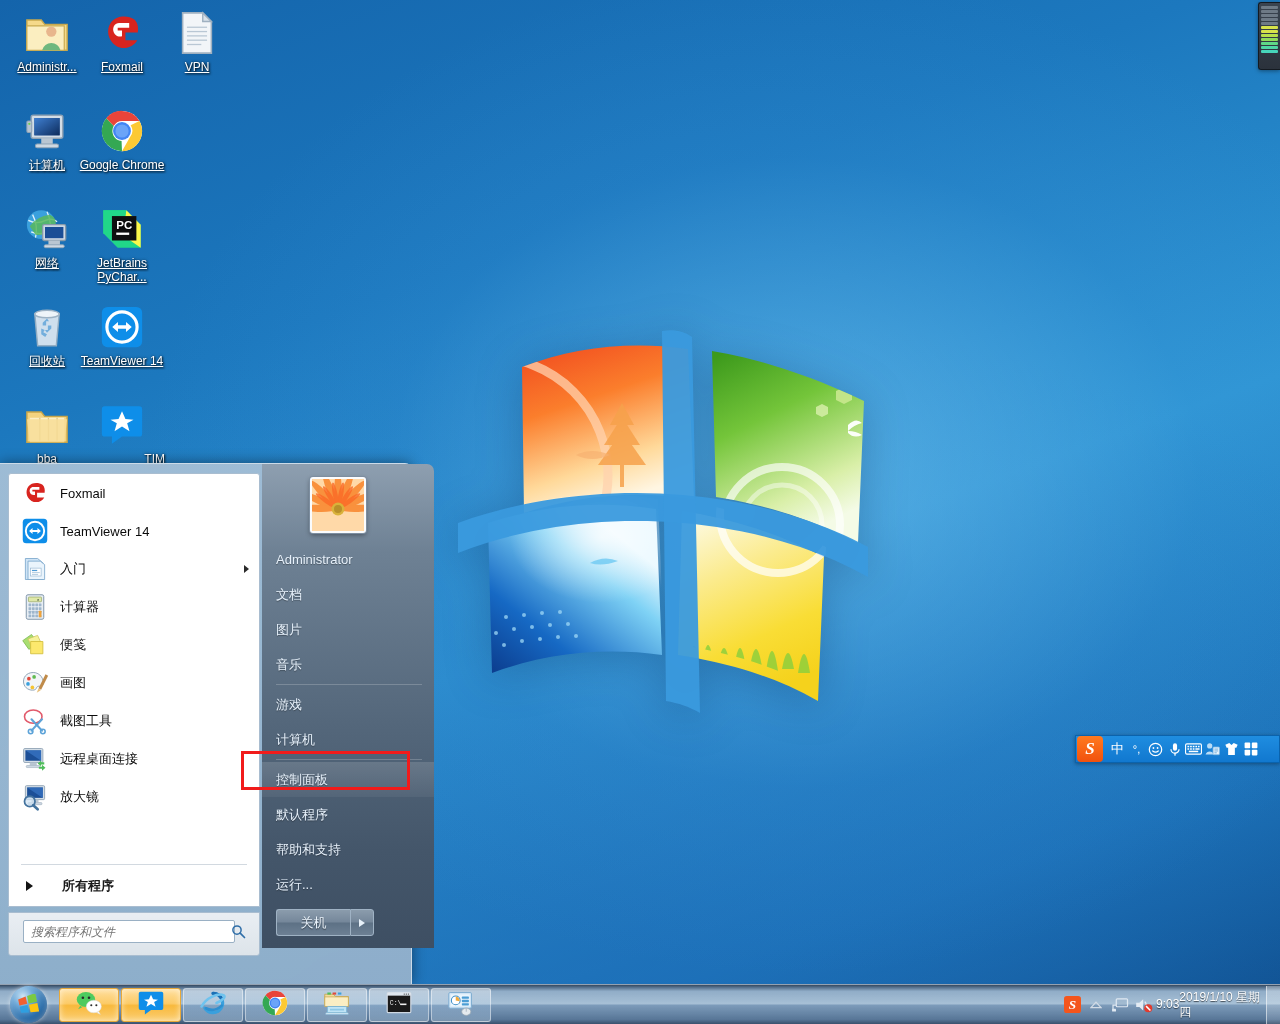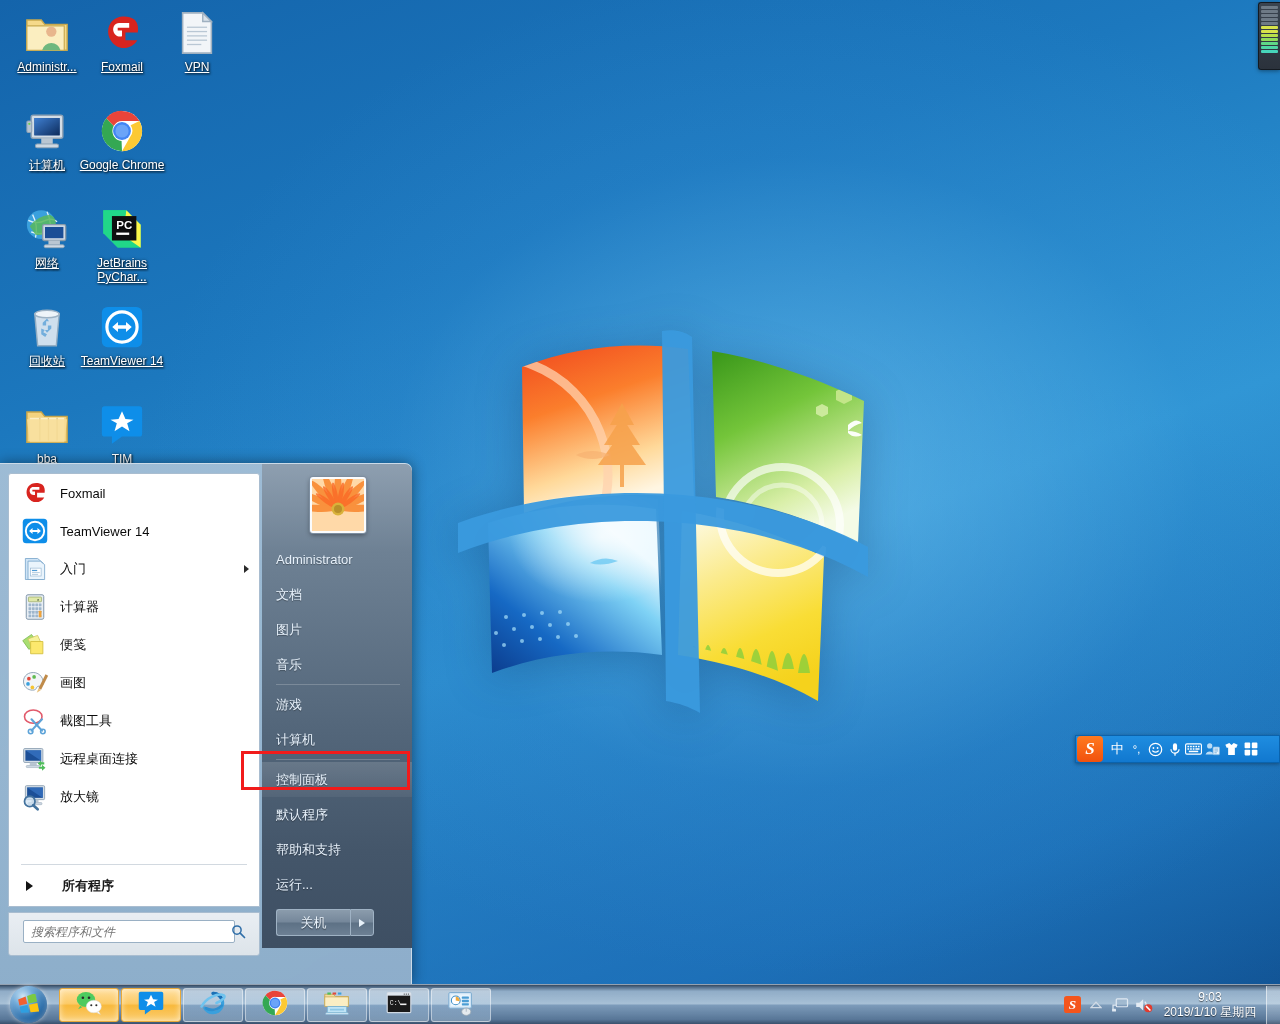--- a/index.html
+++ b/index.html
@@ -89,21 +89,21 @@
   #search-input {
     position: absolute; left: 14px; top: 7px; width: 212px; height: 23px;
     border: 1px solid #9ab0c4; background: #fff; border-radius: 2px;
     font-size: 12px; font-style: italic; color: #8a8a8a; padding-left: 7px;
     font-family: "Liberation Sans", sans-serif;
     outline: none;
   }
   #search-icon { position: absolute; right: 13px; top: 11px; }
 
   #sm-right {
-    position: absolute; left: 262px; top: 0; width: 150px; height: 484px;
+    position: absolute; left: 262px; top: 0; width: 172px; height: 484px;
     background: linear-gradient(180deg, #8e9fb0 0%, #6e8194 18%, #53667a 55%, #44566a 80%, #3e4f63 100%);
     border-top-right-radius: 7px;
   }
   #avatar-frame {
     position: absolute; left: 48px; top: 13px; width: 56px; height: 56px;
     border: 2px solid #fafcfe; border-radius: 3px;
     box-shadow: 0 0 0 1px #7d8ea0, 0 2px 5px rgba(0,0,0,0.4);
     overflow: hidden; background: #ffb36b;
   }
   .sm-r-item {
@@ -198,21 +198,21 @@
   }
   .tb-btn.active {
     background: linear-gradient(180deg, #ffdf9e 0%, #fccb68 45%, #f8b93c 52%, #fbcf74 100%);
     border-color: #e8a93a;
     box-shadow: inset 0 0 6px rgba(255,255,255,0.6);
   }
 
   #tray { margin-left: auto; display: flex; align-items: center; height: 40px; }
   .tray-ico { width: 24px; height: 40px; display: flex; align-items: center; justify-content: center; cursor: default; }
   #clock {
-    width: 108px; height: 40px; display: flex; flex-direction: column;
+    width: 108px; height: 40px; display: flex; flex-direction: row;
     align-items: center; justify-content: center; color: #fff; font-size: 12px; line-height: 15px;
     text-shadow: 0 1px 1px rgba(0,0,0,0.6); cursor: default;
   }
   #show-desktop {
     width: 14px; height: 38px; margin-left: 2px;
     background: linear-gradient(180deg, rgba(255,255,255,0.30), rgba(255,255,255,0.10));
     border-left: 1px solid rgba(255,255,255,0.55); cursor: default;
   }
 </style>
 </head>
@@ -480,21 +480,21 @@
             <g stroke="#d9c48a" stroke-width="0.9">
               <line x1="11" y1="11" x2="11" y2="27"></line>
               <line x1="17" y1="11" x2="17" y2="27"></line>
               <line x1="23" y1="11" x2="23" y2="27"></line>
             </g>
             <path d="M2 12 h28 l-2 16 H4 Z" fill="#f7dd96" opacity="0.85"></path>
           </svg>
         </div>
         <span class="lbl">bba</span>
       </div>
-      <div class="desk-icon" style="left: 79px; top: 398px;">
+      <div class="desk-icon" style="left: 79px; top: 398px; text-align: right;">
         <div class="glyph">
           <svg width="46" height="46" viewBox="0 0 32 32">
             <path d="M4 3 h24 a2 2 0 0 1 2 2 v17 a2 2 0 0 1 -2 2 h-12 l-7 5 v-5 h-5 a2 2 0 0 1 -2 -2 v-17 a2 2 0 0 1 2 -2 Z" fill="#0e8ee9"></path>
             <path d="M16 6.5 L18.4 11.8 L24 12.4 L19.6 14.8 L21.2 20.4 L16 17 L10.8 20.4 L12.4 14.8 L8 12.4 L13.6 11.8 Z" fill="#fff"></path>
           </svg>
         </div>
         <span class="lbl">TIM</span>
       </div>
     </div>
 

